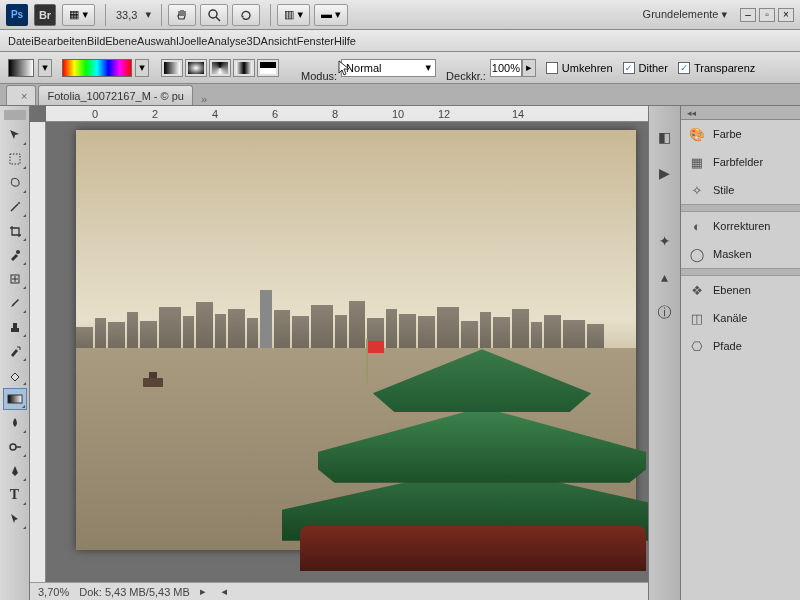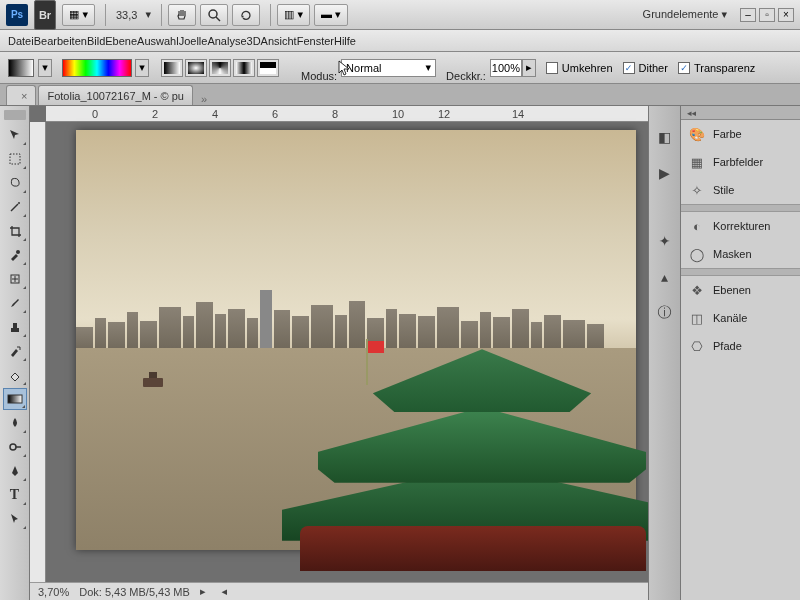--- a/index.html
+++ b/index.html
@@ -1,19 +1,19 @@
 <!DOCTYPE html>
 <html><head>
 <meta charset="utf-8">
 <style>
 * { box-sizing: border-box; margin: 0; padding: 0; font-family: Tahoma, Arial, sans-serif; font-size: 11px; }
 body { background: #b8b8b8; width: 800px; height: 600px; overflow: hidden; position: relative; }
 .topbar { background: linear-gradient(#e8e8e8,#cdcdcd); height: 30px; display: flex; align-items: center; padding: 0 6px; border-bottom: 1px solid #888; }
 .ps-badge { width: 22px; height: 22px; background: #032d5d; color: #6db0ff; font-weight: bold; font-size: 10px; display: flex; align-items: center; justify-content: center; border-radius: 2px; margin-right: 6px; }
-.br-badge { width: 22px; height: 30px; background: #333; color: #ddd; font-weight: bold; font-size: 11px; display: flex; align-items: center; justify-content: center; border-radius: 2px; margin-right: 6px; border: 1px solid #666; }
+.br-badge { width: 22px; height: 22px; background: #333; color: #ddd; font-weight: bold; font-size: 11px; display: flex; align-items: center; justify-content: center; border-radius: 2px; margin-right: 6px; border: 1px solid #666; }
 .tb-btn { height: 22px; background: linear-gradient(#f4f4f4,#d4d4d4); border: 1px solid #989898; border-radius: 2px; display: flex; align-items: center; justify-content: center; padding: 0 6px; margin-right: 4px; cursor: pointer; }
 .tb-sep { width: 1px; height: 22px; background: #999; margin: 0 6px; }
 .zoom-label { margin: 0 4px; color: #333; }
 .flex-spacer { flex: 1; }
 .workspace-label { color: #333; margin-right: 10px; }
 .win-btn { width: 16px; height: 14px; border: 1px solid #888; background: #ddd; margin-left: 3px; display: flex; align-items: center; justify-content: center; font-size: 10px; cursor: pointer; }
 .menubar { background: linear-gradient(#eaeaea,#d8d8d8); height: 22px; display: flex; align-items: center; padding: 0 8px; border-bottom: 1px solid #888; color: #222; }
 .menu-item { cursor: pointer; }
 .optbar { background: linear-gradient(#e2e2e2,#c8c8c8); height: 32px; display: flex; align-items: center; padding: 0 8px; border-bottom: 1px solid #888; }
 .grad-preview { width: 26px; height: 18px; border: 1px solid #666; background: linear-gradient(90deg,#000,#fff); margin-right: 4px; }

